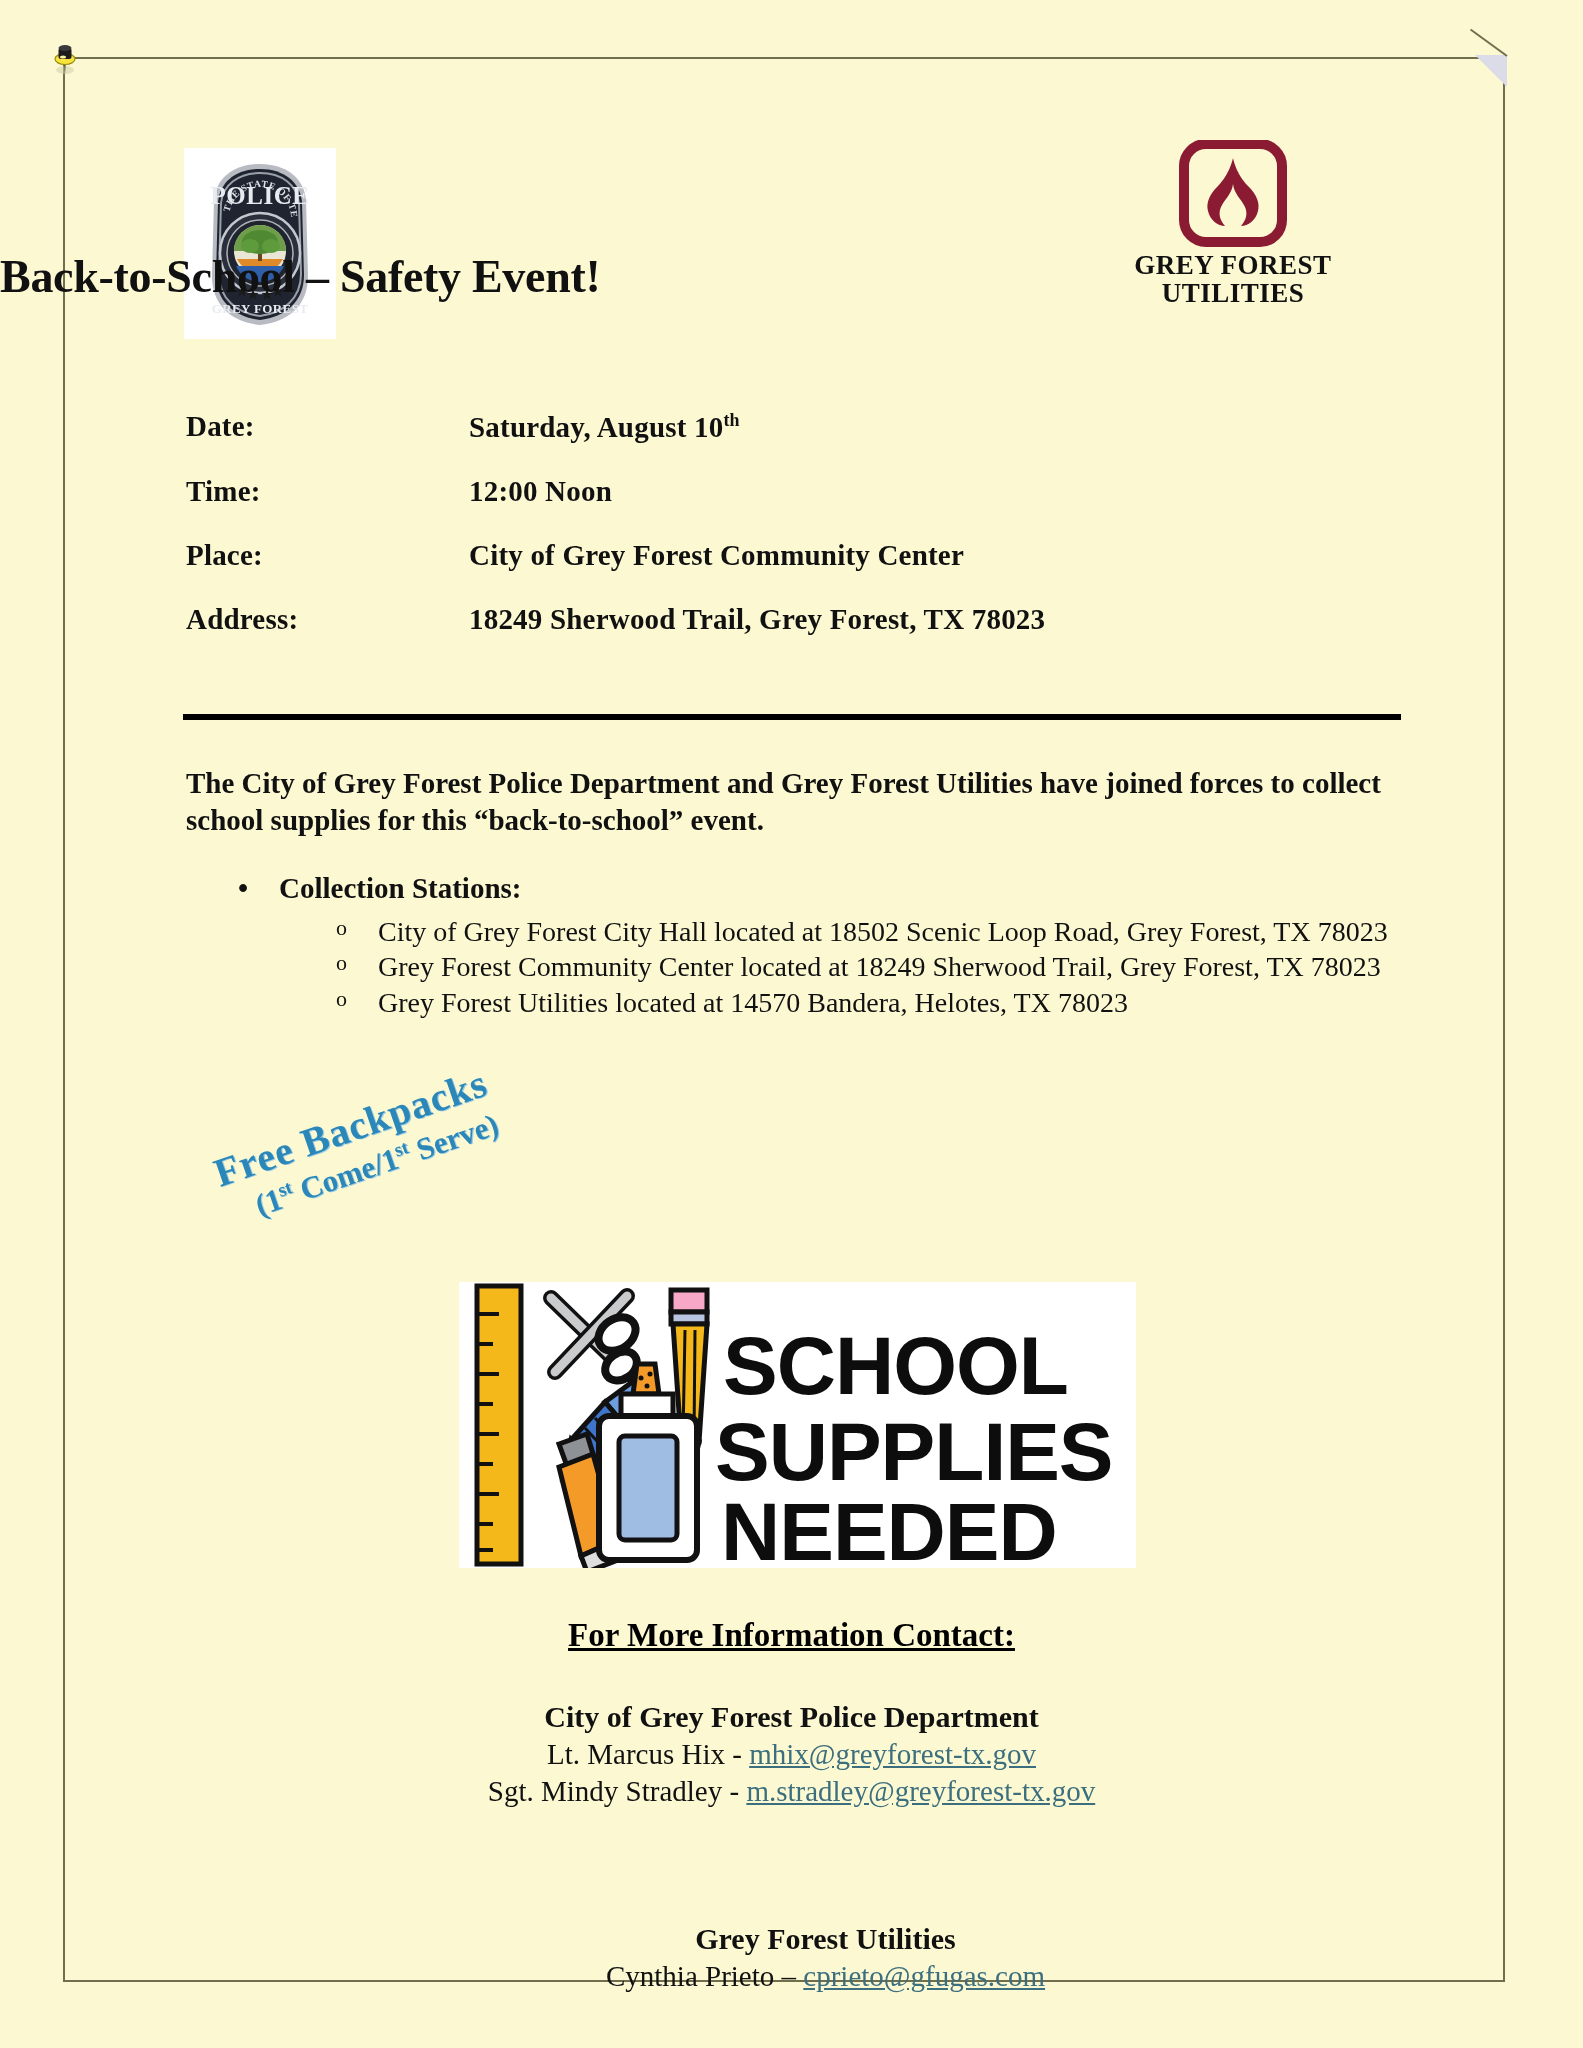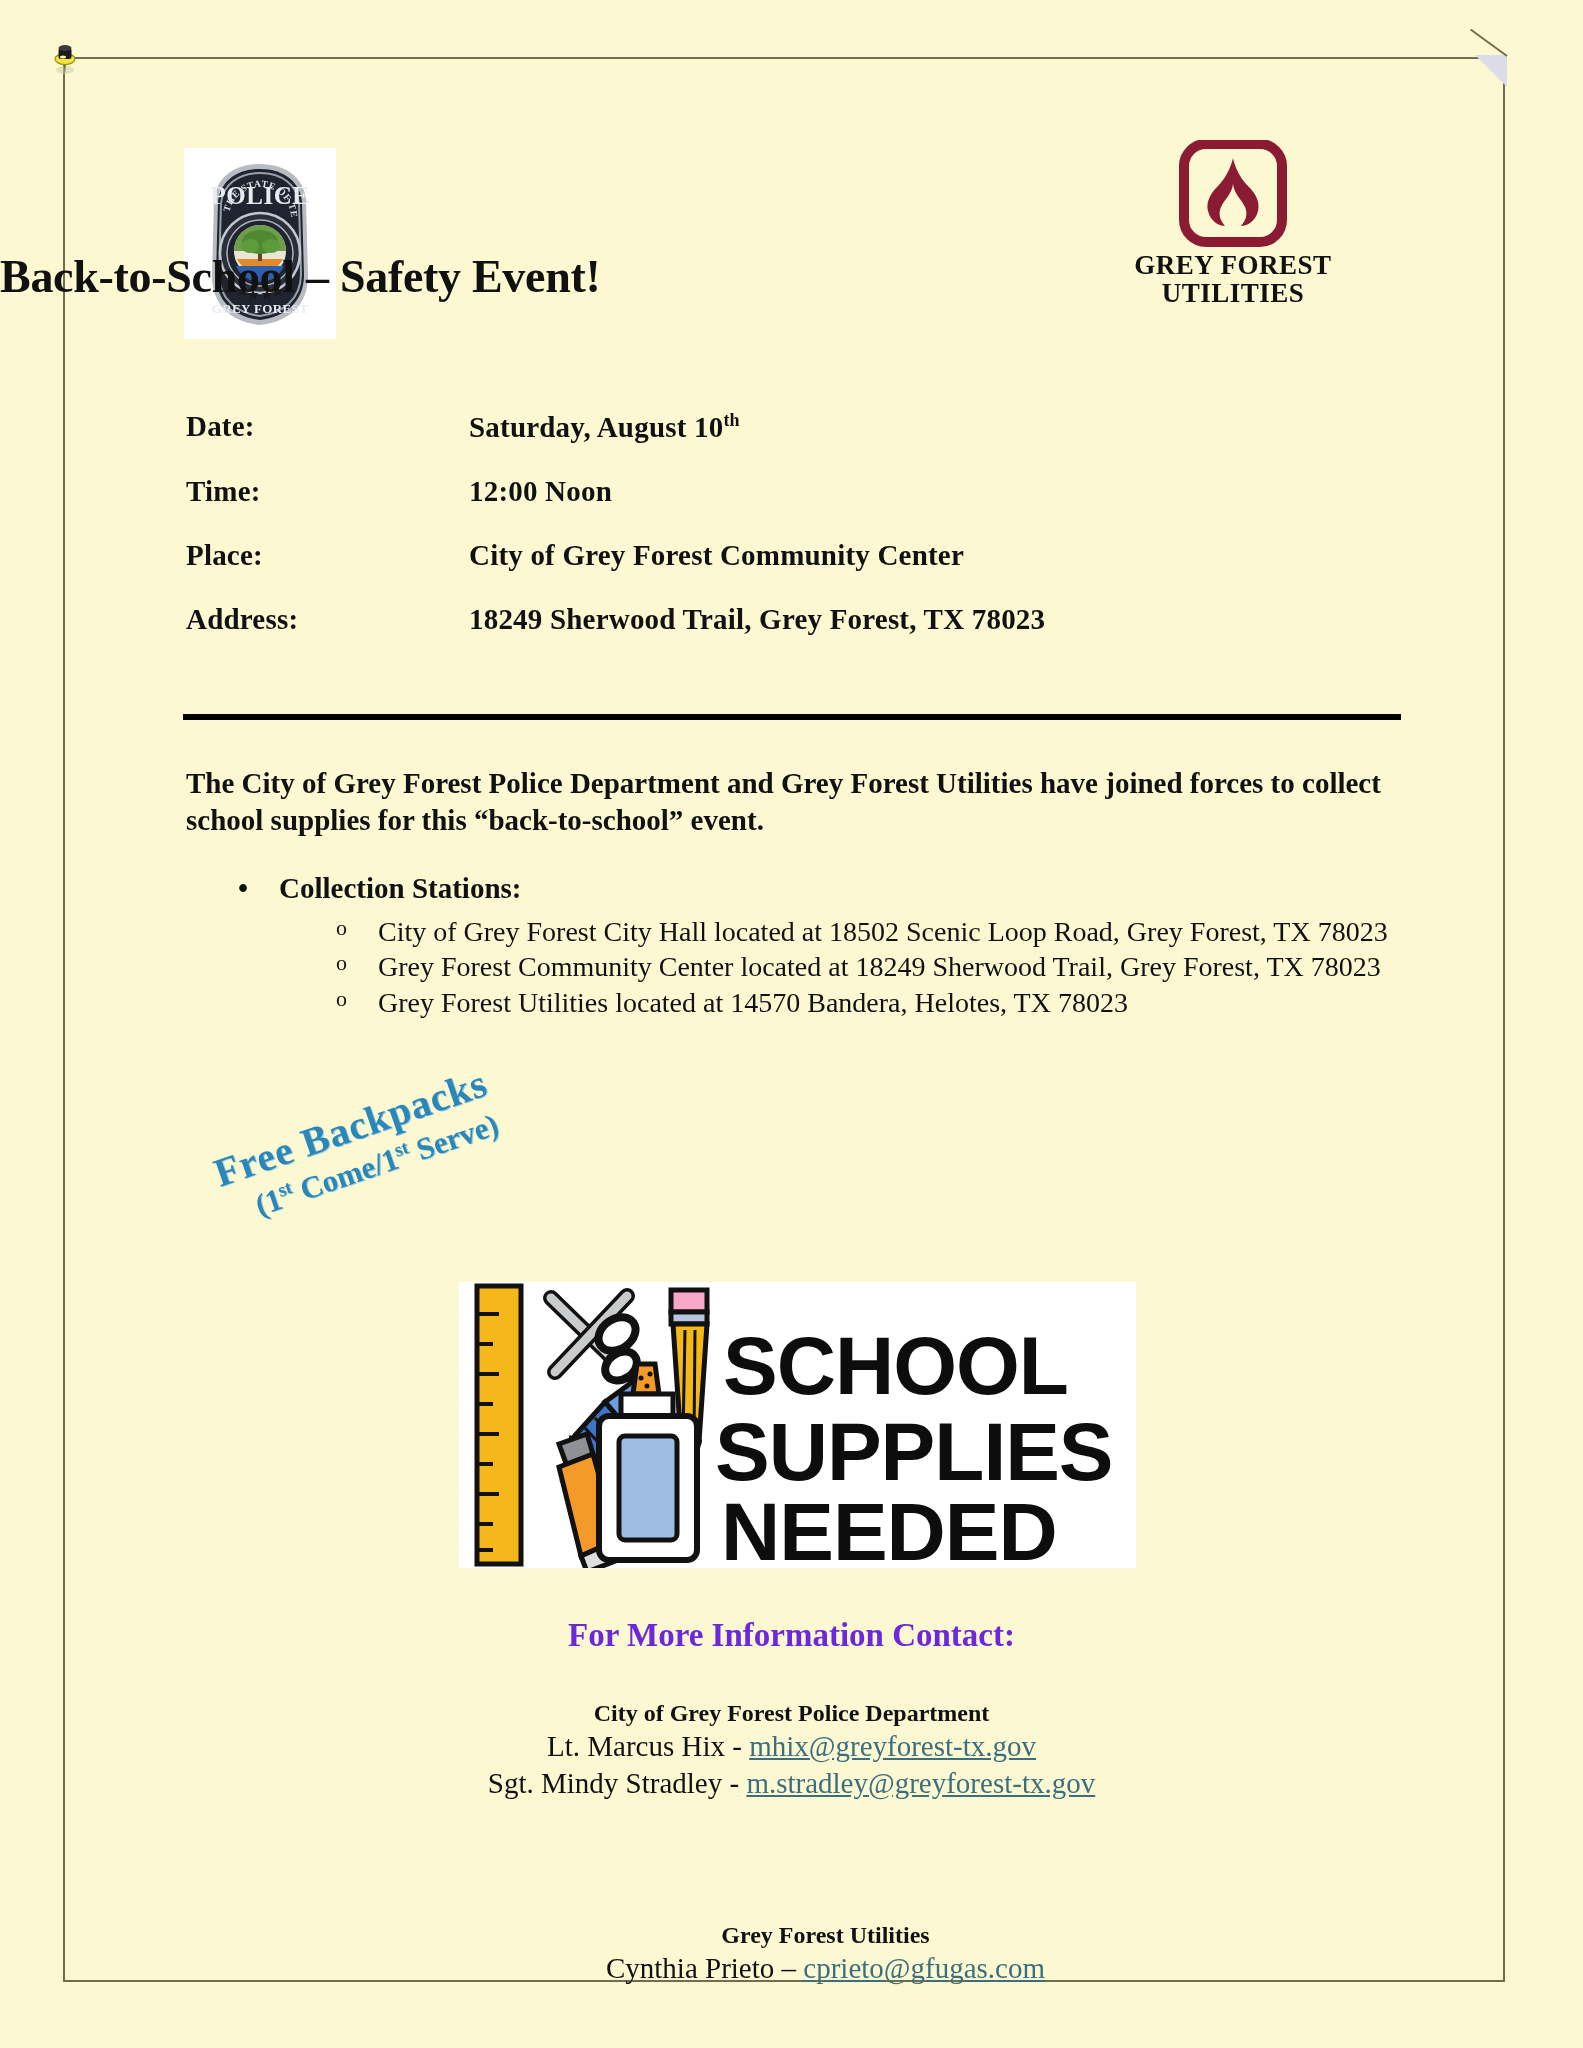--- a/index.html
+++ b/index.html
@@ -228,33 +228,34 @@
 
   
   .contact-head {
     position: absolute;
     left: 0;
     top: 1617px;
     width: 100%;
     text-align: center;
     font-size: 33px;
     font-weight: bold;
-    color: #6d28d9;
+    color: #000000;
+    text-decoration: underline;
   }
   .contact-block {
     position: absolute;
     left: 0;
     width: 100%;
     text-align: center;
     color: #111;
   }
   .cb1 { top: 1698px; }
   .cb2 { top: 1920px; margin-left: 34px; }
   .org-name {
-    font-size: 24px;
+    font-size: 30px;
     font-weight: bold;
     line-height: 1.25;
   }
   .person {
     font-size: 29px;
     font-weight: normal;
     line-height: 1.28;
   }
   .email {
     color: #3b6e7e;

